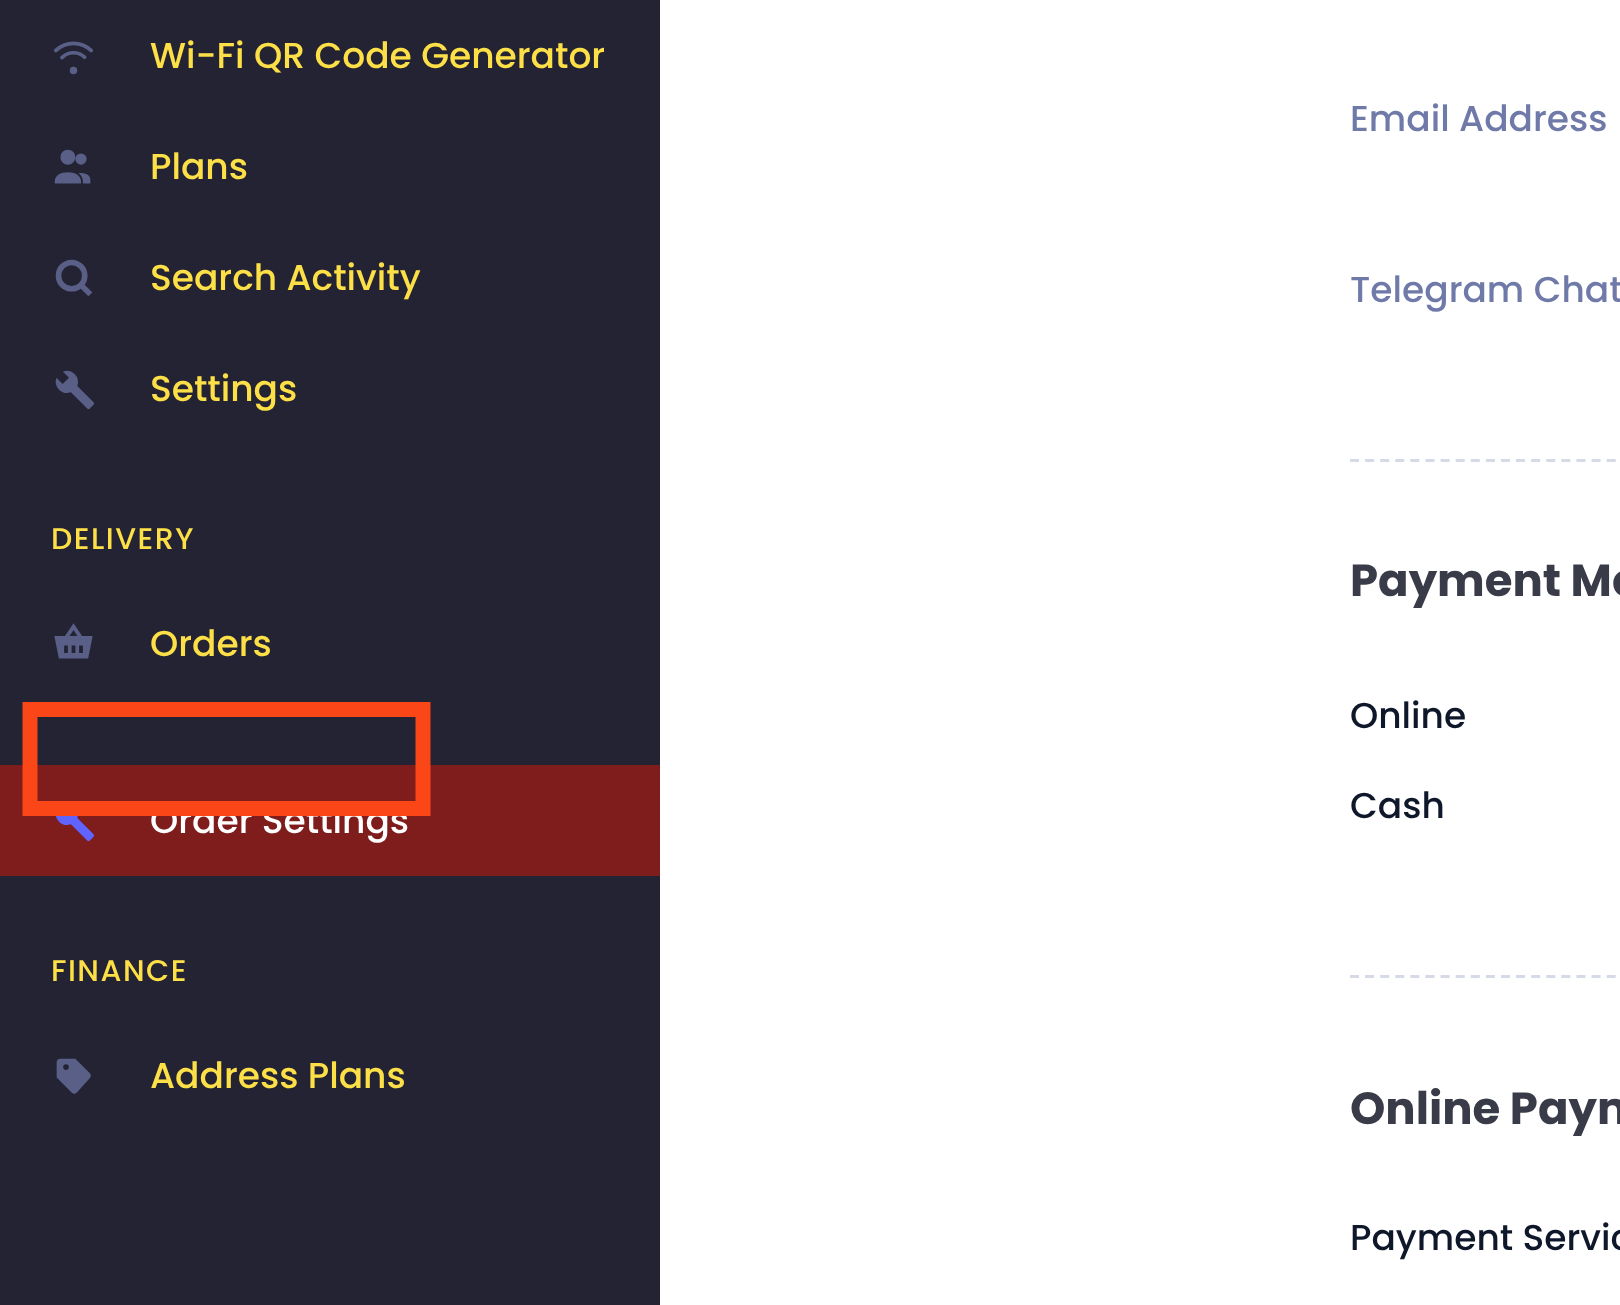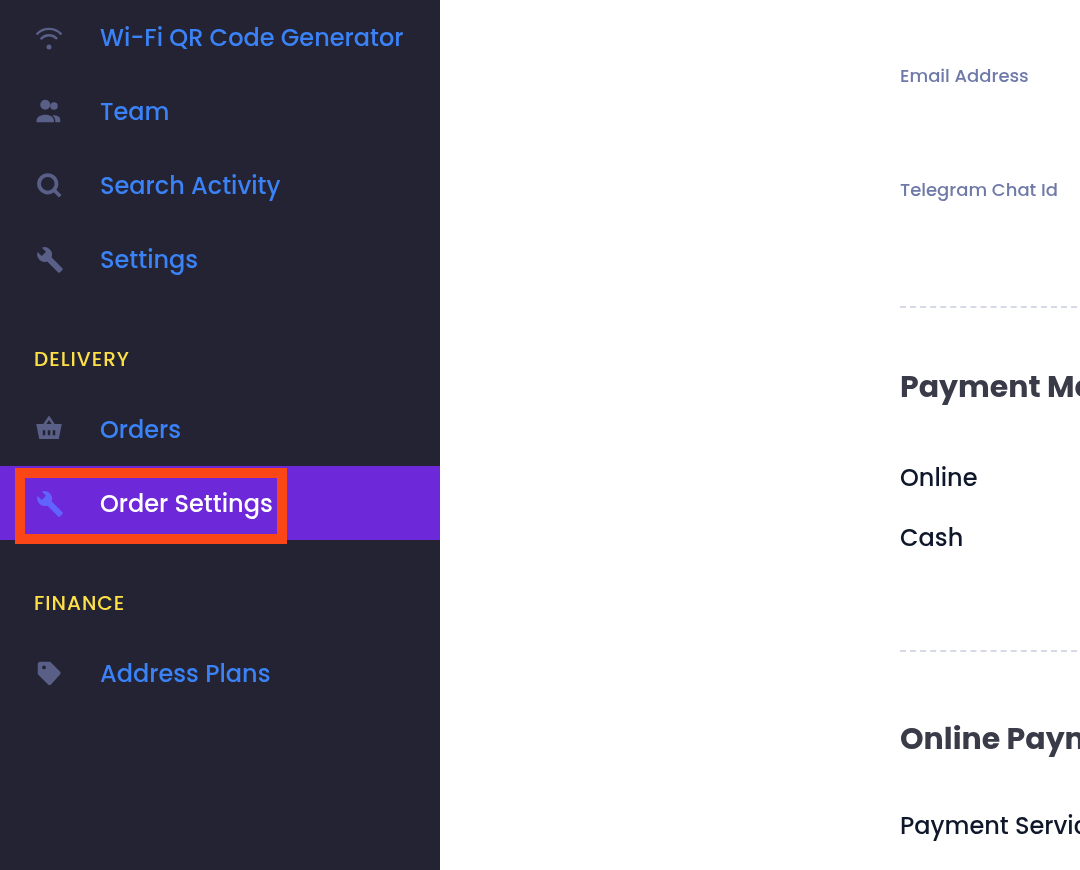--- a/index.html
+++ b/index.html
@@ -9,26 +9,26 @@
 
     
     .sidebar {
       width:440px; height:870px; background:#232333; flex:0 0 440px;
       padding-top:0; position:relative;
     }
 
     .sidebar .item {
       display:flex; align-items:center; gap:34px;
       height:74px; padding:0 34px;
-      color:#3b82f6; font-size:24px; font-weight:500;
+      color:#fde047; font-size:24px; font-weight:500;
       cursor:pointer;
     }
     .sidebar .item .icon { width:32px; text-align:center; color:#595f86; }
     .sidebar .item.active {
-      background:#6d28d9; color:#ffffff;
+      background:#7f1d1d; color:#ffffff;margin-top:44px;
     }
     .sidebar .item.active .icon { color:#6163FF; }
 
     .section-label {
       padding:48px 34px 18px 34px;
       color:#fde047; font-size:20px; letter-spacing:1px; font-weight:500;
       text-transform:uppercase;
     }
 
     .highlight-box {
@@ -37,21 +37,21 @@
       pointer-events:none;
       left:15px; top:468px; width:272px; height:76px;
     }
 
     
     .main { flex:1; background:#ffffff; position:relative; overflow:hidden; }
 
     .form-area { position:absolute; left:460px; top:0; width:620px; }
 
     .field-label {
-      color:#707aa9; font-size:18px; font-weight:500; margin-bottom:72px;
+      color:#707aa9; font-size:24px; font-weight:500; margin-bottom:72px;
     }
     .lbl-email { position:absolute; left:0px; top:62px; }
     .lbl-telegram { position:absolute; left:0px; top:176px; white-space:nowrap; }
 
     .divider {
       position:absolute; left:0; top:306px; width:620px; height:0;
       border-top:2px dashed #d6d9e6;
     }
 
     .h2 { font-size:30px; font-weight:700; color:#3a3b48; white-space:nowrap; }
@@ -85,21 +85,21 @@
       </span>
       <span>Wi-Fi QR Code Generator</span>
     </div>
 
     <div class="item">
       <span class="icon">
         <svg viewBox="0 0 24 24" fill="currentColor">
             <path d="M9 11a4 4 0 1 0 0-8 4 4 0 0 0 0 8Zm7 0a3 3 0 1 0 0-6 3 3 0 0 0 0 6ZM2 20c0-3.3 3.1-5 7-5s7 1.7 7 5v1H2v-1Zm14.5-4.6c1.9.2 4.5 1 4.5 3.6v2h-4v-1c0-1.9-.9-3.4-2.3-4.4.6-.1 1.2-.2 1.8-.2Z"></path>
           </svg>
       </span>
-      <span>Team</span>
+      <span>Plans</span>
     </div>
 
     <div class="item">
       <span class="icon">
         <svg viewBox="0 0 24 24" fill="none" stroke="currentColor" stroke-width="3">
             <circle cx="11" cy="11" r="7"></circle>
             <line x1="21" y1="21" x2="16" y2="16"></line>
           </svg>
       </span>
       <span>Search Activity</span>

